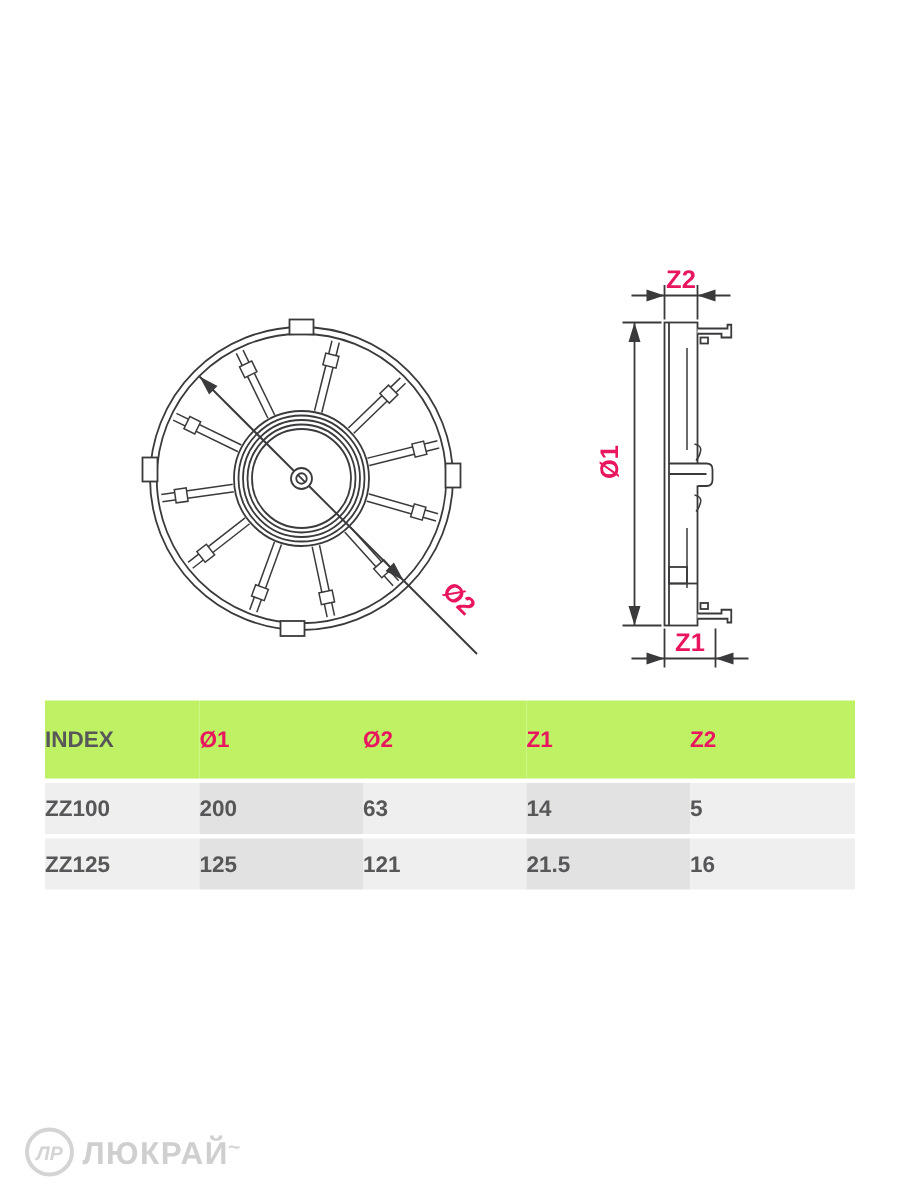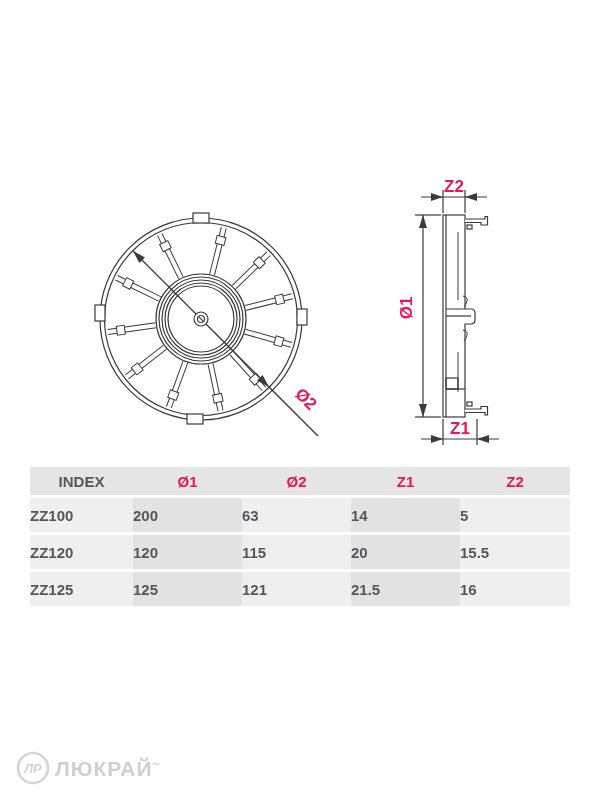--- a/index.html
+++ b/index.html
@@ -10,21 +10,21 @@
   }
   .drawing { position:absolute; left:0; top:0; }
   svg text { font-family:"Liberation Sans","DejaVu Sans",sans-serif; }
   .dim-label { font-size:17px; font-weight:bold; fill:#e9155f; }
 
   table.dim-table {
     position:absolute; left:30px; top:464px; width:540px;
     border-collapse:separate; border-spacing:0 3px; table-layout:fixed;
     font-size:15px; font-weight:bold; color:#57575a;
   }
-  table.dim-table th { height:28px; background:#e5e5e5; text-align:center; vertical-align:middle; padding:0; }
+  table.dim-table th { height:52px; background:#bef264; text-align:left; vertical-align:middle; padding:0; }
   table.dim-table th.accent { color:#e9155f; }
   table.dim-table td { height:34px; background:#efefef; text-align:left; vertical-align:middle; padding:0; }
   table.dim-table td:nth-child(2), table.dim-table td:nth-child(4) { background:#e2e2e2; }
 
   .logo { position:absolute; left:10px; top:738px; }
 </style>
 </head>
 <body>
 
 <div class="page">
@@ -206,27 +206,20 @@
     </thead>
     <tbody>
       <tr>
         <td>ZZ100</td>
         <td>200</td>
         <td>63</td>
         <td>14</td>
         <td>5</td>
       </tr>
       <tr>
-        <td>ZZ120</td>
-        <td>120</td>
-        <td>115</td>
-        <td>20</td>
-        <td>15.5</td>
-      </tr>
-      <tr>
         <td>ZZ125</td>
         <td>125</td>
         <td>121</td>
         <td>21.5</td>
         <td>16</td>
       </tr>
     </tbody>
   </table>
 
   <svg class="logo" width="180" height="58" viewBox="0 0 180 58">

